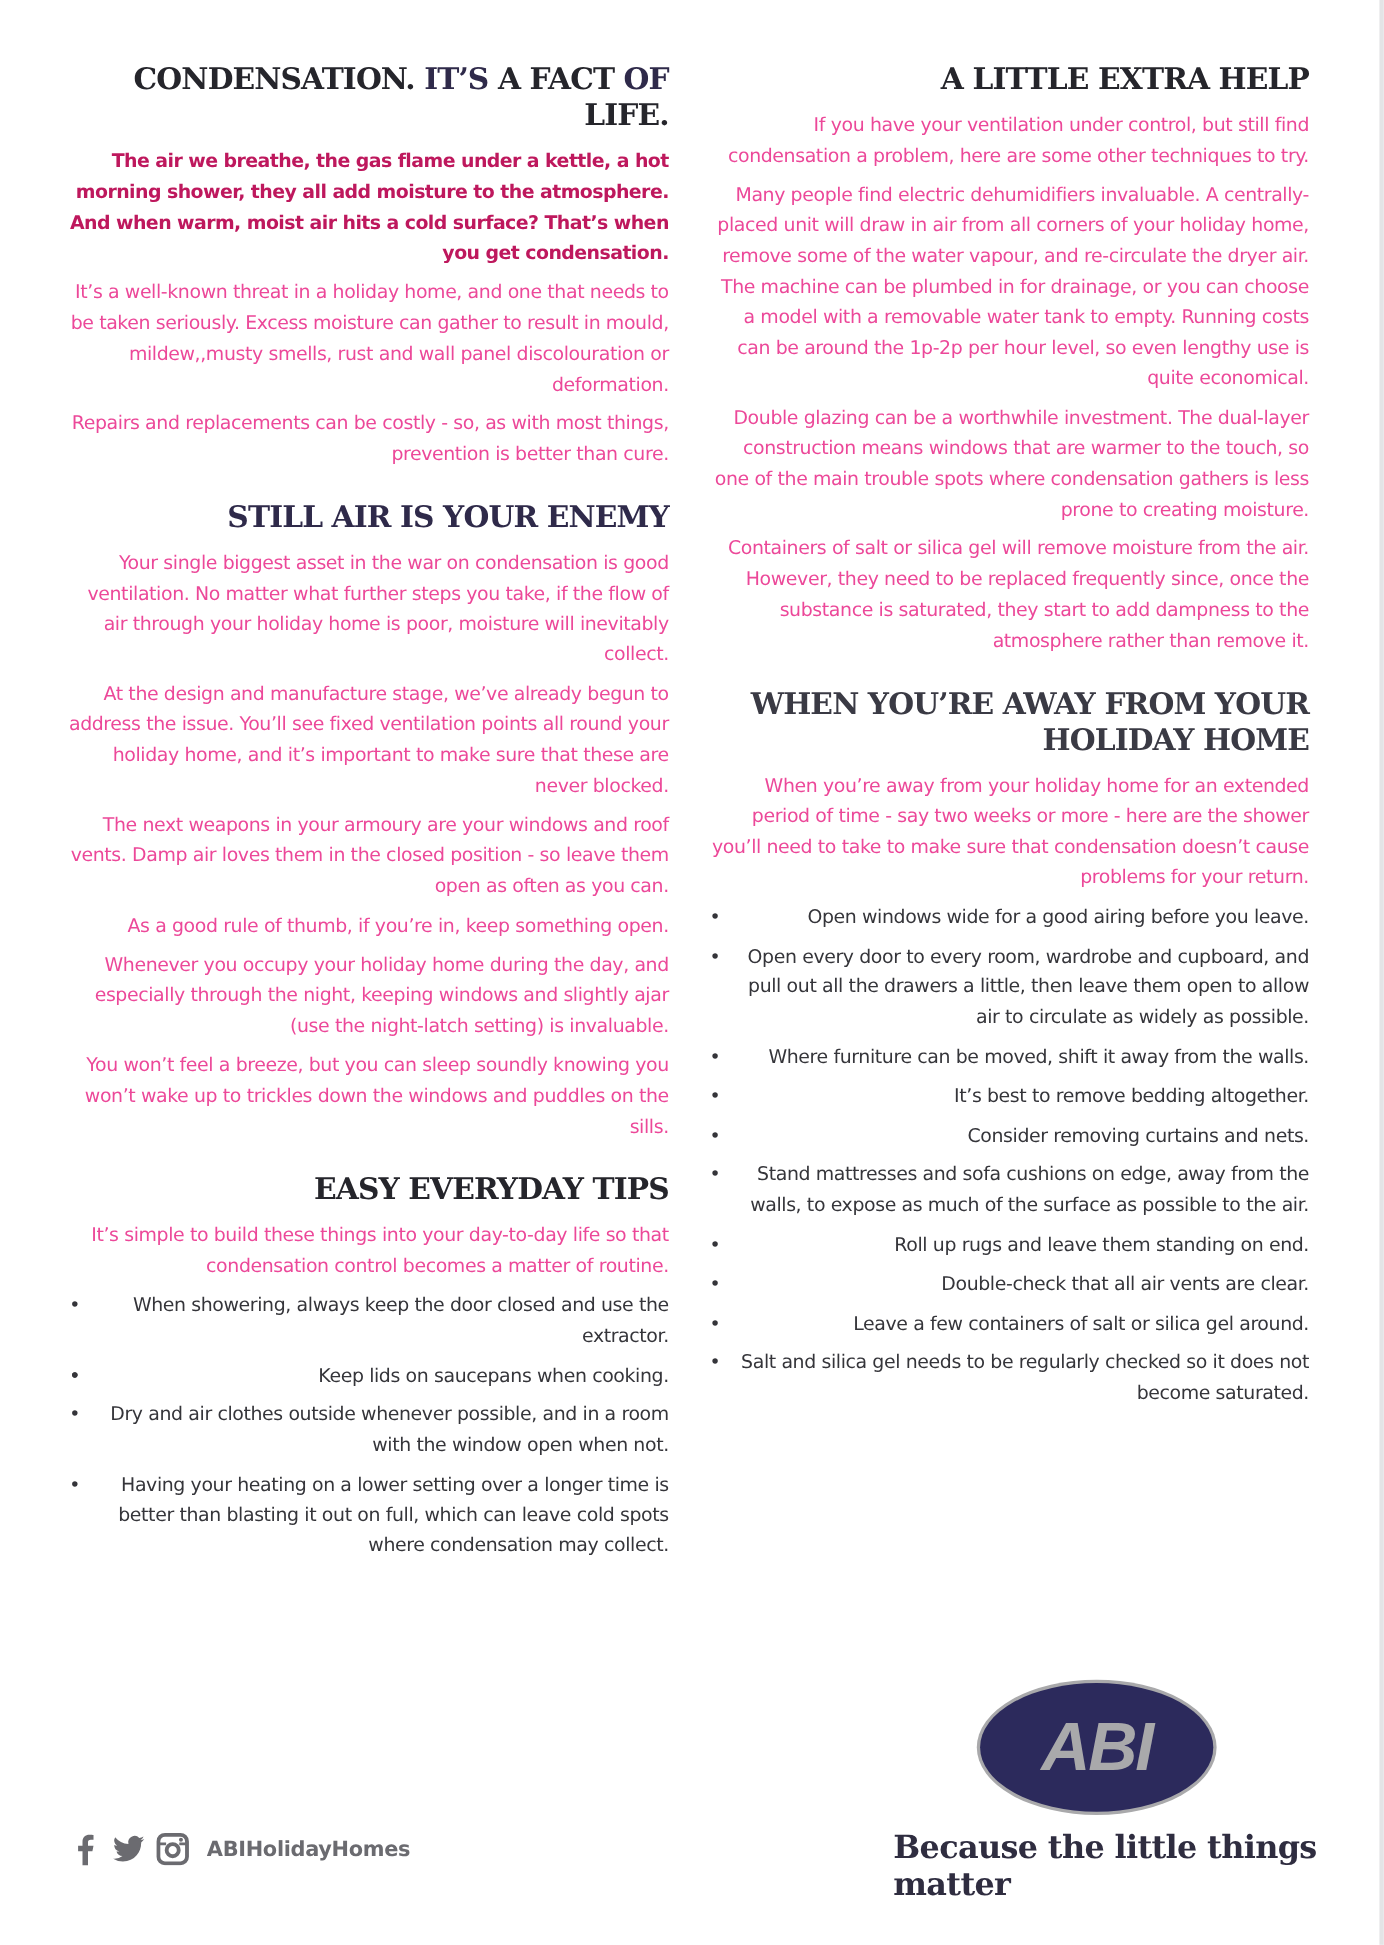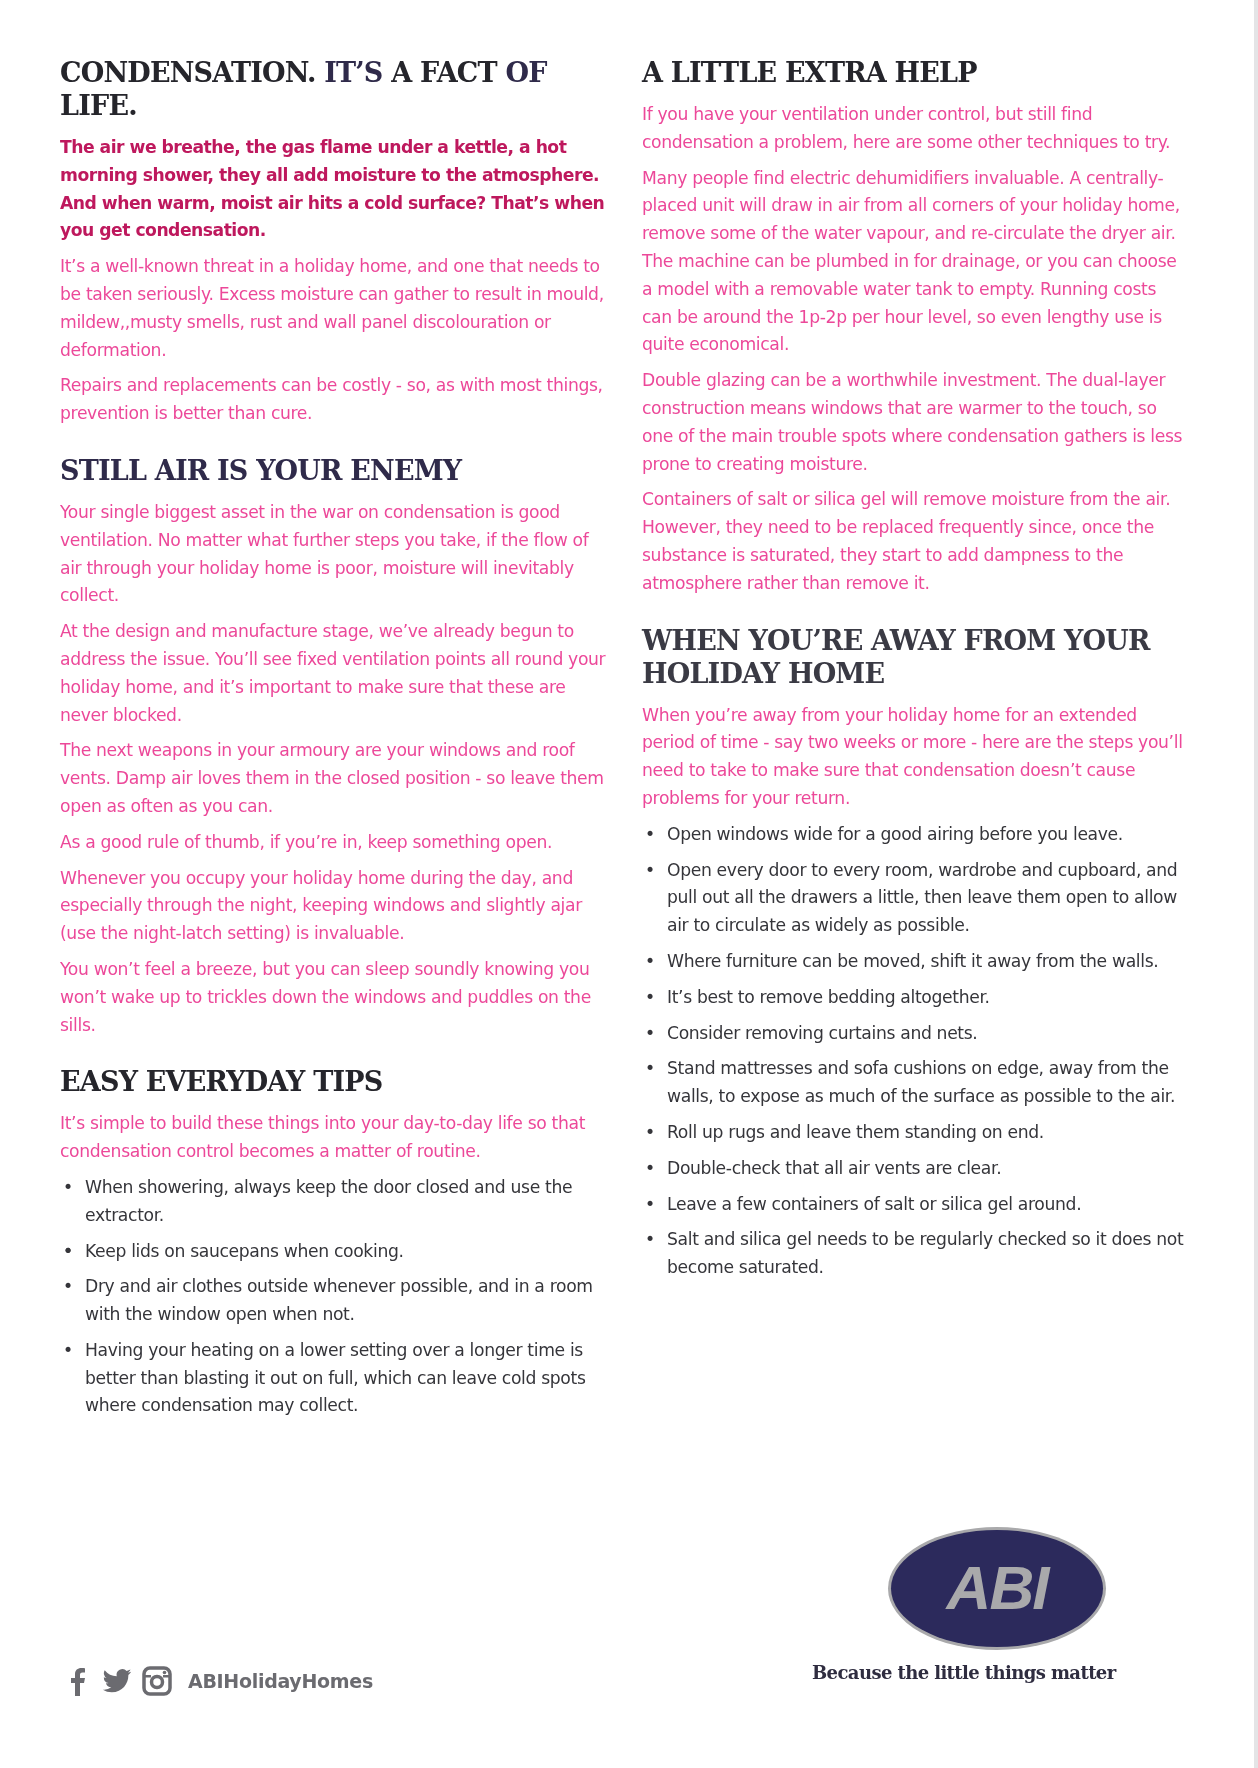--- a/index.html
+++ b/index.html
@@ -1,41 +1,41 @@
 <!DOCTYPE html>
 <html><head>
 <meta charset="utf-8">
 <style>
   html, body { margin: 0; padding: 0; }
   body {
     width: 1258px; height: 1768px; background: #ffffff; position: relative; overflow: hidden;
     font-family: "DejaVu Sans", sans-serif; color: #2f2f33;
   }
   .edge { position: absolute; top: 0; right: 0; width: 4px; height: 1768px; background: #e4e4e6; }
-  .col { position: absolute; top: 56px; }
+  .col { position: absolute; top: 56px; text-align: right; }
   .col-left { left: 60px; width: 548px; }
   .col-right { left: 642px; width: 548px; }
   h2 {
     font-family: "DejaVu Serif", serif; font-weight: bold; font-size: 27px; letter-spacing: -0.8px;
     color: #25252b; margin: 0 0 12px 0; line-height: 33px;
   }
   h2 .accent { color: #2f2a4a; }
   p { font-size: 17.2px; line-height: 27.8px; margin: 0 0 8px 0; letter-spacing: -0.35px; color: #ec4899; }
   p.intro { font-weight: bold; color: #be185d; letter-spacing: -0.5px; }
   ul { list-style: none; margin: 0 0 8px 0; padding: 0; }
   li { position: relative; padding-left: 25px; font-size: 17.2px; line-height: 27.8px; margin-bottom: 8px; letter-spacing: -0.35px; color: #35353a; }
   li .bullet { position: absolute; left: 3px; top: 0; }
   .sec { margin-top: 26px; }
   .footer-social { position: absolute; left: 62px; top: 1666px; display: flex; align-items: center; gap: 10px; }
   .footer-social .ic { width: 30px; height: 30px; display: inline-flex; align-items: center; justify-content: center; }
   .handle { font-size: 19px; font-weight: bold; color: #6b6b70; margin-left: 6px; letter-spacing: -0.3px; }
   .logo { position: absolute; left: 886px; top: 1525px; width: 222px; height: 127px; }
   .tagline {
     position: absolute; left: 812px; top: 1662px; font-family: "DejaVu Serif", serif; font-weight: bold;
-    font-size: 18px; color: #2f2d40; letter-spacing: -0.6px;
+    font-size: 29px; color: #2f2d40; letter-spacing: -0.6px;
   }
 </style>
 </head>
 <body>
 
 <div class="edge"></div>
 
 <div class="col col-left">
   <section>
     <h2><span>CONDENSATION. </span><span class="accent">IT’S</span><span> A FACT </span><span class="accent">OF</span><span> LIFE.</span></h2>
@@ -71,21 +71,21 @@
   <section>
     <h2>A LITTLE EXTRA HELP</h2>
     <p>If you have your ventilation under control, but still find condensation a problem, here are some other techniques to try.</p>
     <p>Many people find electric dehumidifiers invaluable. A centrally-placed unit will draw in air from all corners of your holiday home, remove some of the water vapour, and re-circulate the dryer air. The machine can be plumbed in for drainage, or you can choose a model with a removable water tank to empty. Running costs can be around the 1p-2p per hour level, so even lengthy use is quite economical.</p>
     <p>Double glazing can be a worthwhile investment.  The dual-layer construction means windows that are warmer to the touch, so one of the main trouble spots where condensation gathers is less prone to creating moisture.</p>
     <p>Containers of salt or silica gel will remove moisture from the air. However, they need to be replaced frequently since, once the substance is saturated, they start to add dampness to the atmosphere rather than remove it.</p>
   </section>
 
   <section class="sec">
     <h2 style="color:#3a3a44">WHEN YOU’RE AWAY FROM YOUR HOLIDAY HOME</h2>
-    <p>When you’re away from your holiday home for an extended period of time - say two weeks or more - here are the steps you’ll need to take to make sure that condensation doesn’t cause problems for your return.</p>
+    <p>When you’re away from your holiday home for an extended period of time - say two weeks or more - here are the shower you’ll need to take to make sure that condensation doesn’t cause problems for your return.</p>
     <ul>
       <li><span class="bullet">•</span><span>Open windows wide for a good airing before you leave.</span></li>
       <li><span class="bullet">•</span><span>Open every door to every room, wardrobe and cupboard, and pull out all the drawers a little, then leave them open to allow air to circulate as widely as possible.</span></li>
       <li><span class="bullet">•</span><span>Where furniture can be moved, shift it away from the walls.</span></li>
       <li><span class="bullet">•</span><span>It’s best to remove bedding altogether.</span></li>
       <li><span class="bullet">•</span><span>Consider removing curtains and nets.</span></li>
       <li><span class="bullet">•</span><span>Stand mattresses and sofa cushions on edge, away from the walls, to expose as much of the surface as possible to the air.</span></li>
       <li><span class="bullet">•</span><span>Roll up rugs and leave them standing on end.</span></li>
       <li><span class="bullet">•</span><span>Double-check that all air vents are clear.</span></li>
       <li><span class="bullet">•</span><span>Leave a few containers of salt or silica gel around.</span></li>

